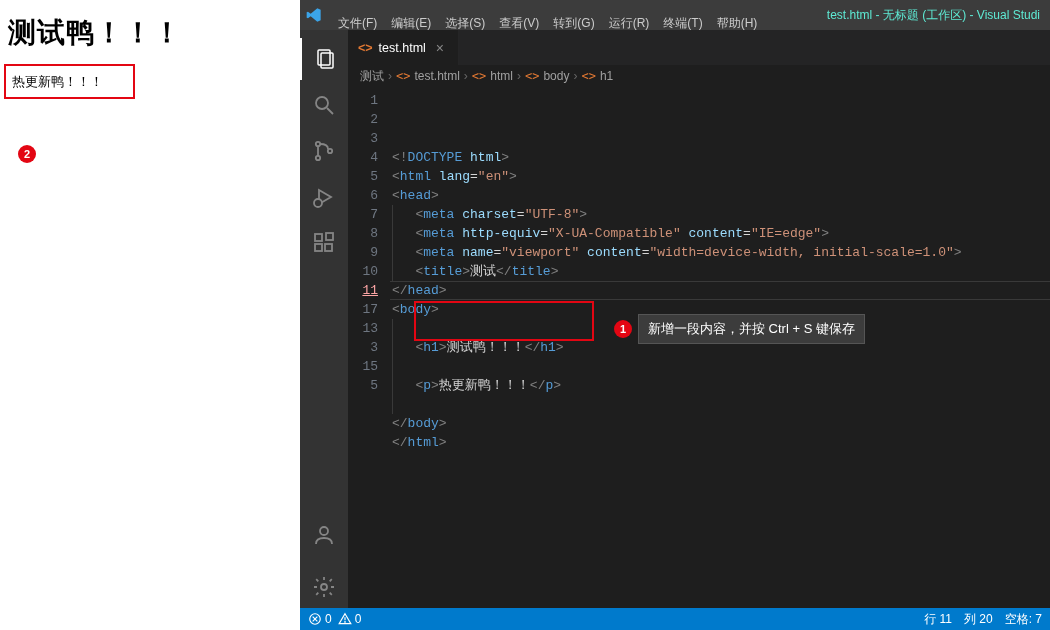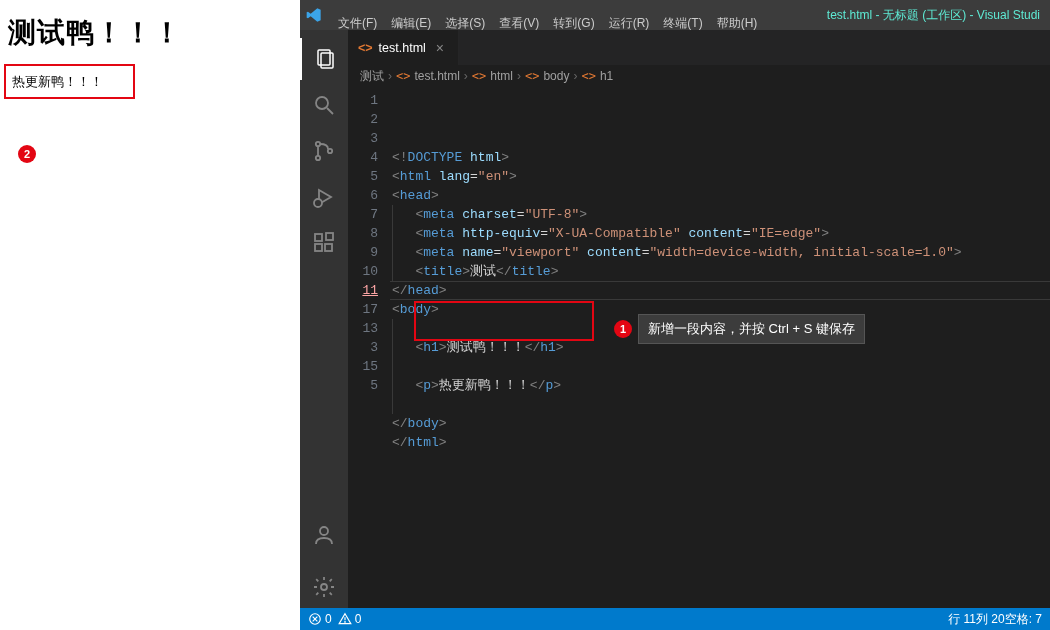--- a/index.html
+++ b/index.html
@@ -57,21 +57,21 @@
 .line-hl { position: absolute; left: -2px; right: 0; height: 19px; border-top: 1px solid rgba(255,255,255,0.12); border-bottom: 1px solid rgba(255,255,255,0.12); }
 .t-tag { color: #569cd6; } .t-brk { color: #808080; } .t-attr { color: #9cdcfe; } .t-str { color: #ce9178; } .t-txt { color: #d4d4d4; } .t-doc { color: #569cd6; }
 .guide { border-left: 1px solid rgba(255,255,255,0.12); display: inline-block; height: 19px; vertical-align: top; margin-right: -1px; }
 
 .redbox-code { position: absolute; border: 2px solid #e30613; pointer-events: none; }
 
 .callout-1 { position: absolute; display: flex; align-items: center; z-index: 5; }
 
 .statusbar { height: 22px; background: #007acc; color: #fff; display: flex; align-items: center; font-size: 12px; padding: 0 8px; gap: 10px; }
 .sb-left { display: flex; align-items: center; gap: 6px; }
-.sb-right { margin-left: auto; display: flex; }
+.sb-right { margin-left: auto; display: flex; gap: 12px; }
 .sb-item { display: flex; align-items: center; gap: 3px; }
 </style>
 </head>
 <body>
 
 <div class="browser-pane">
   <h1 class="preview-h1">测试鸭！！！</h1>
   <div class="preview-p-box">
     <span class="preview-p">热更新鸭！！！</span>
   </div>

